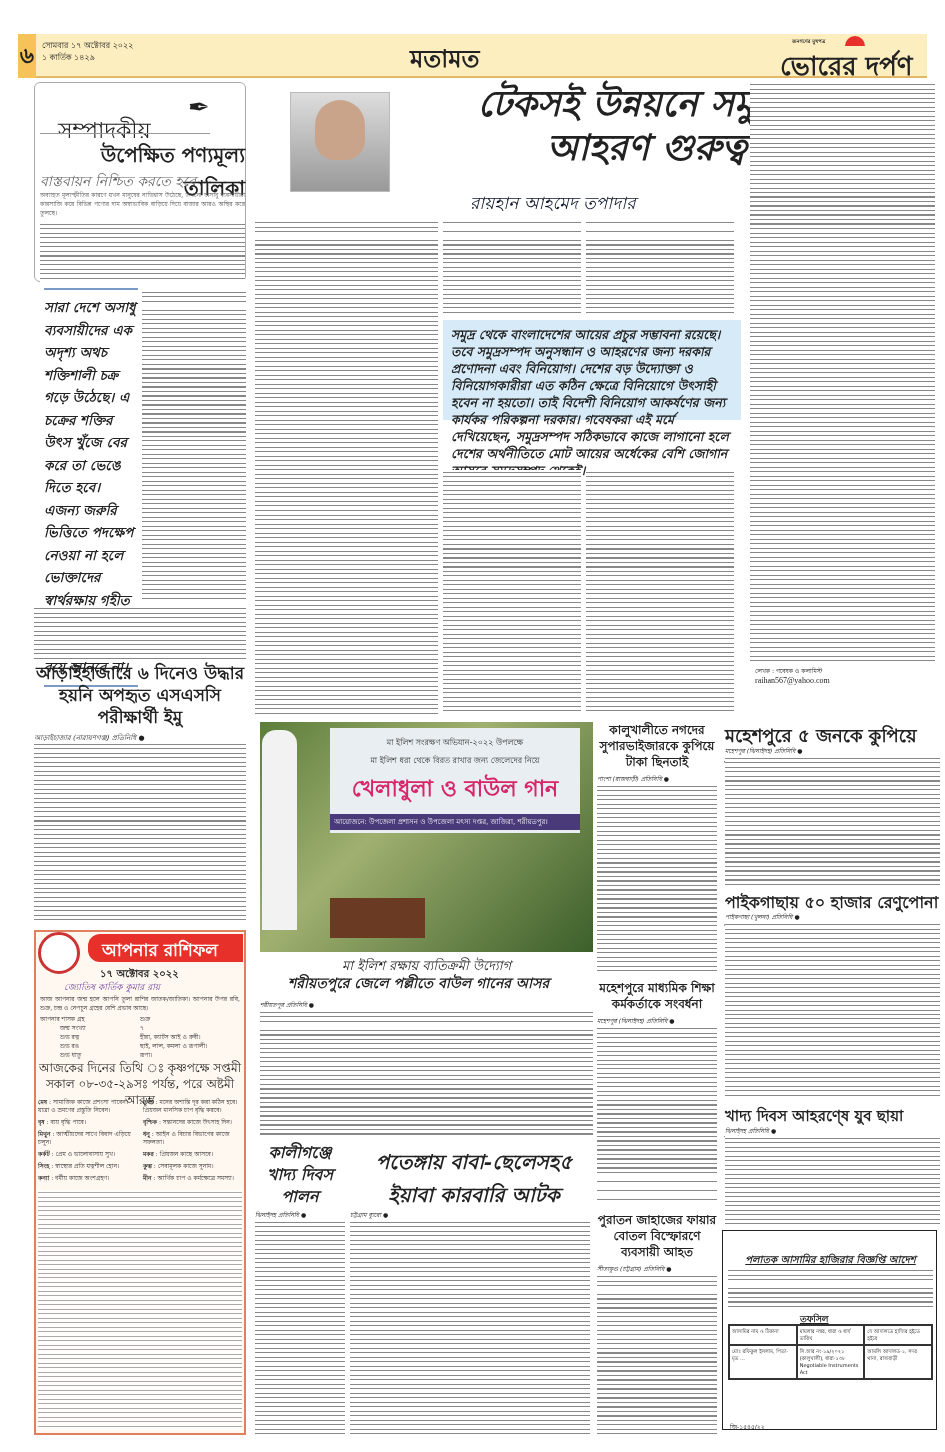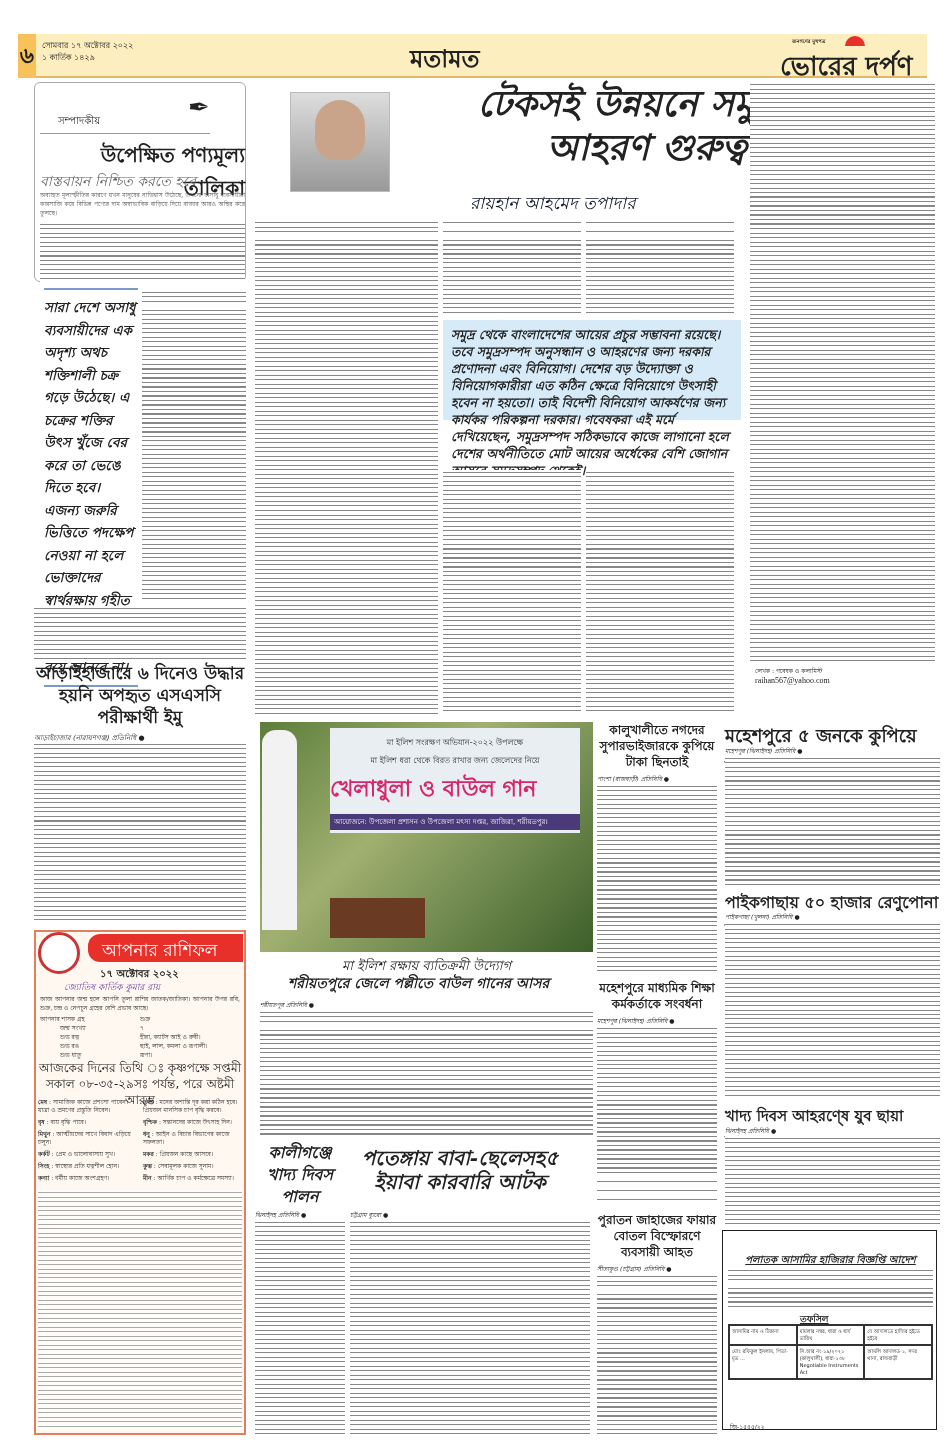--- a/index.html
+++ b/index.html
@@ -6,39 +6,39 @@
 body{width:945px;height:1452px;background:#fff;font-family:"DejaVu Sans",sans-serif;color:#222;position:relative;overflow:hidden}
 .abs{position:absolute}
 .header{left:18px;top:34px;width:909px;height:44px;background:#fdeec0;border-bottom:2px solid #e0b866}
 .pnum{left:18px;top:34px;width:18px;height:44px;background:#f7c25a;font-size:22px;font-weight:bold;text-align:center;line-height:44px}
 .date{left:42px;top:40px;font-size:8px;line-height:12px}
 .section{left:410px;top:40px;font-size:24px;font-weight:bold;font-family:"DejaVu Serif",serif}
 .brand{left:780px;top:38px;font-size:26px;font-weight:bold;color:#222}
 .txt{font-size:6px;line-height:9px;color:#555;text-align:justify;overflow:hidden}
 .txtfill{background:repeating-linear-gradient(#fff 0 2px,#888 2px 3px,#fff 3px 4.5px);}
 .edbox{left:34px;top:82px;width:212px;height:200px;border:1px solid #aaa;border-radius:6px}
-.edlabel{left:58px;top:113px;font-size:10px}
+.edlabel{left:58px;top:113px;font-size:22px}
 .pen{left:188px;top:92px;font-size:26px}
 .edtitle{left:40px;top:140px;font-size:20px;font-weight:bold;width:205px;text-align:right}
 .edsub{left:40px;top:170px;font-size:14px;color:#666;font-style:italic;width:205px;text-align:left}
 .quote{left:44px;top:288px;width:94px;font-size:13.5px;font-style:italic;font-weight:bold;line-height:22.5px;border-top:2px solid #7b9ac5;border-bottom:2px solid #7b9ac5;padding:6px 0}
 .photo{left:290px;top:92px;width:100px;height:100px;background:linear-gradient(#ddd,#999);border:1px solid #bbb}
 .face{left:315px;top:100px;width:50px;height:60px;background:#c9a48a;border-radius:25px 25px 20px 20px}
 .mainhead{left:410px;top:82px;width:520px;font-size:36px;font-weight:bold;line-height:44px;text-align:center;font-style:italic}
 .byline{left:470px;top:190px;font-size:17px;font-style:italic;color:#0f172a}
 .pull{left:443px;top:320px;width:298px;height:100px;background:#d6ebf7;font-size:12.5px;font-weight:bold;font-style:italic;padding:6px 8px;line-height:17px}
 .h2{font-weight:bold;text-align:center}
 .rashi{left:34px;top:930px;width:212px;height:505px;border:2px solid #e08060;background:#fff8f0}
-.rashihead{left:88px;top:934px;width:155px;height:28px;background:#e8302a;color:#fff;font-size:17px;border-radius:12px 0 0 12px;padding:3px 14px;font-weight:normal}
+.rashihead{left:88px;top:934px;width:155px;height:28px;background:#e8302a;color:#fff;font-size:17px;border-radius:12px 0 0 12px;padding:3px 14px;font-weight:bold}
 .zodiac{left:38px;top:932px;width:42px;height:42px;border-radius:50%;border:3px solid #c33;background:#fff}
 .photo2{left:260px;top:722px;width:333px;height:230px;background:linear-gradient(135deg,#5c7d3b,#a0b070 40%,#3c5f2a);overflow:hidden}
 .banner{left:330px;top:728px;width:250px;height:105px;background:#e8eef2}
 .banner .b1{font-size:8px;color:#333;text-align:center;margin-top:8px}
 .banner .b2{font-size:8px;color:#333;text-align:center;margin-top:5px}
-.banner .b3{font-size:22px;color:#d6276a;font-weight:bold;text-align:left;margin-top:4px}
+.banner .b3{font-size:22px;color:#d6276a;font-weight:bold;text-align:center;margin-top:4px}
 .banner .b4{font-size:7px;color:#fff;background:#4a3a7a;margin-top:6px;padding:2px 4px}
 .adbox{left:722px;top:1230px;width:215px;height:200px;border:1px solid #222}
 .caption{left:260px;top:956px;width:333px;font-size:13px;font-style:italic;text-align:center}
 </style>
 </head>
 <body>
 
 <div class="abs header"></div>
 <div class="abs pnum">৬</div>
 <div class="abs date">
@@ -143,21 +143,21 @@
 <div class="abs" style="left:330px;top:898px;width:95px;height:40px;background:#6b3a22"></div>
 <div class="abs" style="left:262px;top:730px;width:35px;height:200px;background:#f2f2f2;border-radius:14px 14px 0 0"></div>
 <div class="abs caption">মা ইলিশ রক্ষায় ব্যতিক্রমী উদ্যোগ</div>
 <div class="abs h2" style="left:252px;top:972px;width:333px;font-size:14px;font-style:italic">শরীয়তপুরে জেলে পল্লীতে বাউল গানের আসর</div>
 <div class="abs" style="left:260px;top:1000px;font-size:6px;font-style:italic">শরীয়তপুর প্রতিনিধি ●</div>
 <div class="abs txtfill" style="left:260px;top:1010px;width:333px;height:125px"></div>
 
 <div class="abs h2" style="left:255px;top:1142px;width:90px;font-size:16px;line-height:22px;font-style:italic">কালীগঞ্জে খাদ্য দিবস পালন</div>
 <div class="abs" style="left:255px;top:1210px;font-size:6px;font-style:italic">ঝিনাইদহ প্রতিনিধি ●</div>
 <div class="abs txtfill" style="left:255px;top:1220px;width:90px;height:215px"></div>
-<div class="abs h2" style="left:340px;top:1146px;width:240px;font-size:20px;line-height:24px;font-style:italic">পতেঙ্গায় বাবা-ছেলেসহ৫ ইয়াবা কারবারি আটক</div>
+<div class="abs h2" style="left:354px;top:1146px;width:240px;font-size:20px;line-height:33px;font-style:italic">পতেঙ্গায় বাবা-ছেলেসহ৫ ইয়াবা কারবারি আটক</div>
 <div class="abs" style="left:350px;top:1210px;font-size:6px;font-style:italic">চট্টগ্রাম ব্যুরো ●</div>
 <div class="abs txtfill" style="left:350px;top:1220px;width:240px;height:215px"></div>
 
 <div class="abs h2" style="left:597px;top:722px;width:120px;font-size:12px;line-height:16px">কালুখালীতে নগদের সুপারভাইজারকে কুপিয়ে টাকা ছিনতাই</div>
 <div class="abs" style="left:597px;top:774px;font-size:6px;font-style:italic">পাংশা (রাজবাড়ী) প্রতিনিধি ●</div>
 <div class="abs txtfill" style="left:597px;top:784px;width:120px;height:190px"></div>
 
 <div class="abs h2" style="left:597px;top:980px;width:120px;font-size:12px;line-height:16px">মহেশপুরে মাধ্যমিক শিক্ষা কর্মকর্তাকে সংবর্ধনা</div>
 <div class="abs" style="left:597px;top:1016px;font-size:6px;font-style:italic">মহেশপুর (ঝিনাইদহ) প্রতিনিধি ●</div>
 <div class="abs txtfill" style="left:597px;top:1026px;width:120px;height:180px"></div>

